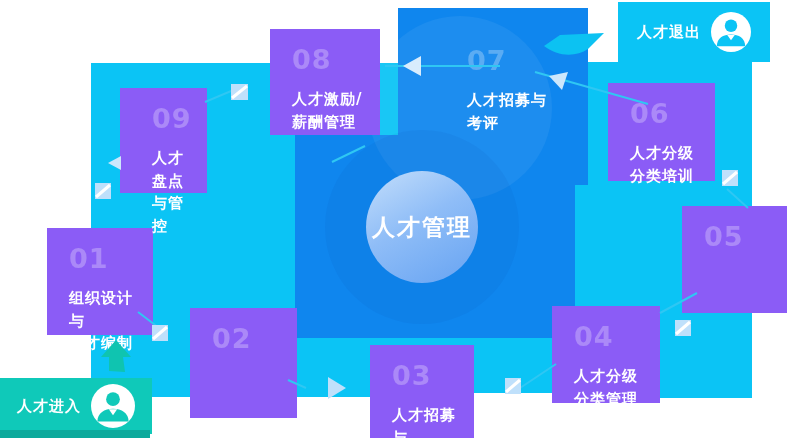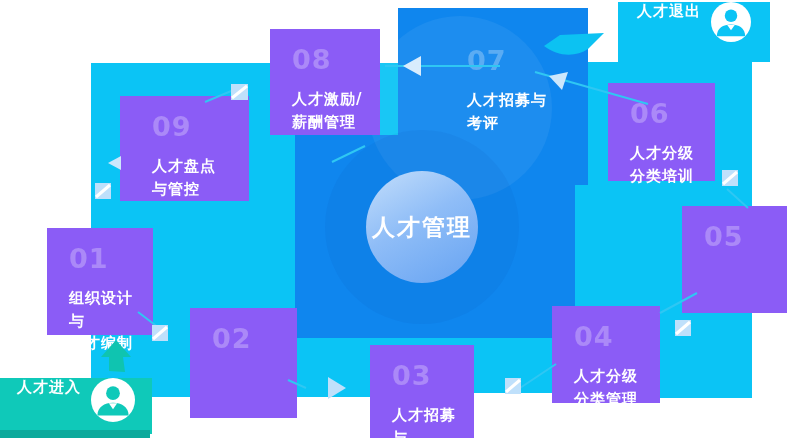--- a/index.html
+++ b/index.html
@@ -28,23 +28,23 @@
   .step .num{display:block;font-size:27px;font-weight:800;color:rgba(255,255,255,0.28);letter-spacing:1px;}
   .step .lbl{display:block;margin-top:13px;font-size:15px;font-weight:700;line-height:1.5;letter-spacing:1px;white-space:pre-line;}
   #step1{left:47px;  top:228px; width:106px; height:107px;}
   #step2{left:190px; top:308px; width:107px; height:110px;}
   #step3{left:370px; top:345px; width:104px; height:107px;}
   #step4{left:552px; top:306px; width:108px; height:97px;}
   #step5{left:682px; top:206px; width:105px; height:107px;}
   #step6{left:608px; top:83px;  width:107px; height:98px;}
   #step7{left:445px; top:30px;  width:110px; height:106px; background:transparent;}
   #step8{left:270px; top:29px;  width:110px; height:106px;}
-  #step9{left:120px; top:96px;  width:129px; height:105px;padding-left:32px;}
+  #step9{left:120px; top:88px;  width:87px; height:105px;padding-left:32px;}
   
-  .badge{display:flex;justify-content:center;gap:10px;color:#fff;font-size:15px;font-weight:700;letter-spacing:1px;}
+  .badge{display:flex;align-items:center;justify-content:center;gap:10px;color:#fff;font-size:15px;font-weight:700;letter-spacing:1px;}
   .badge-exit {left:618px; top:2px;   width:152px; height:60px; background:#0bc4f5;}
   .badge-entry{left:0;     top:378px; width:152px; height:56px; background:#0fc9b9;font-family:Liberation Serif, serif;}
   .badge-entry-shadow{left:0; top:430px; width:150px; height:8px; background:#0caa9c;}
   .badge .icon{flex:0 0 auto;display:block;}
   .badge-exit .icon{width:40px;height:40px;}
   .badge-entry .icon{width:44px;height:44px;}
   svg.deco{left:0;top:0;pointer-events:none;}
 </style>
 </head>
 <body>

